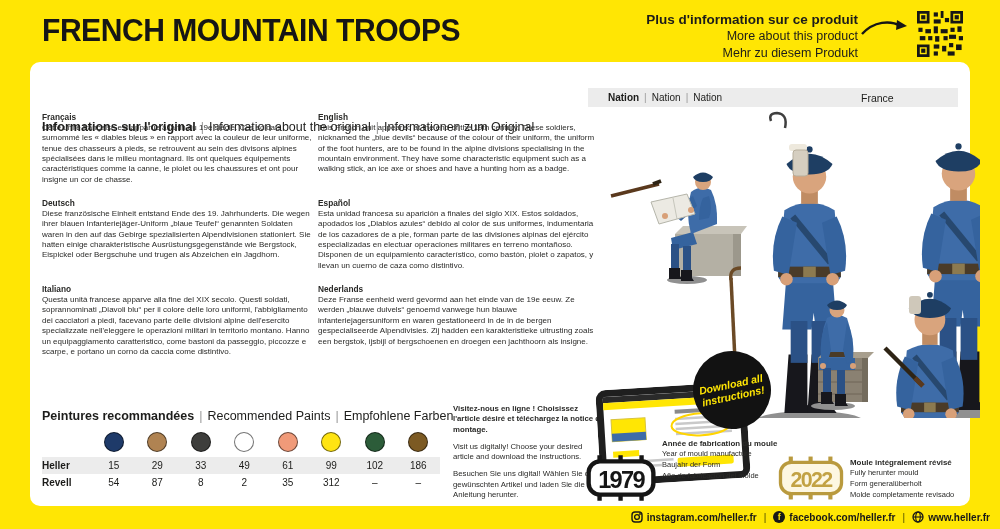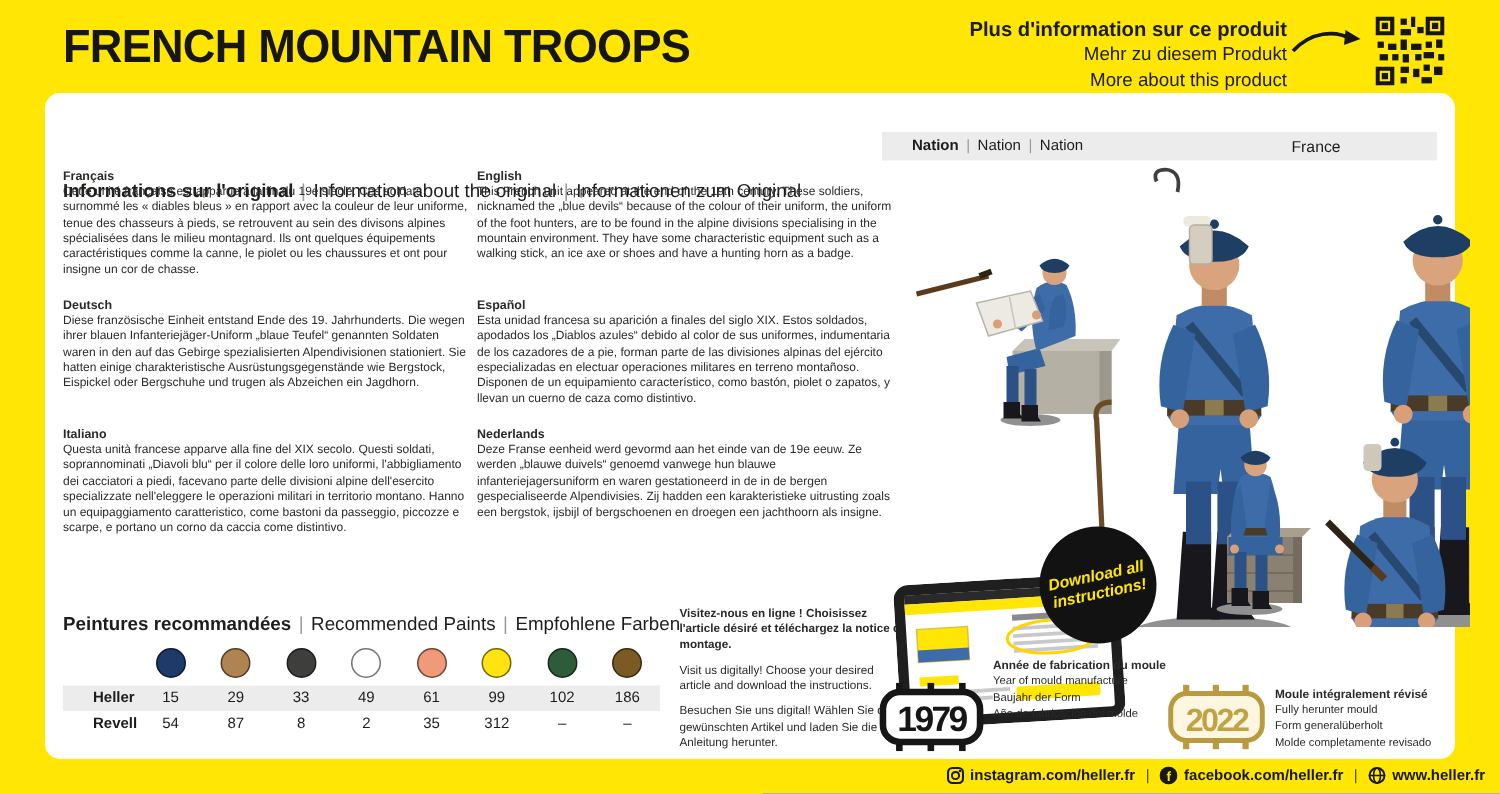--- a/index.html
+++ b/index.html
@@ -25,21 +25,21 @@
   .nation{left:588px;top:88px;width:370px;height:19px;background:#ececec;display:flex;
           align-items:center;font-size:10px;}
   .nation .labels{padding-left:20px;white-space:nowrap;}
   .nation .val{position:absolute;left:273px;font-size:10.5px;}
   
   .paints-head{left:42px;top:409px;}
   .ptable{left:42px;top:430px;width:398px;font-size:10px;}
   .prow{display:flex;align-items:center;height:17px;}
   .prow.swatches{height:24px;margin-bottom:3px;}
   .prow.heller{background:#ececec;}
-  .pl{width:50px;font-weight:700;padding-left:20px;box-sizing:border-box;}
+  .pl{width:50px;font-weight:700;padding-left:0;box-sizing:border-box;}
   .pc{width:43.5px;text-align:center;}
   .sw{display:inline-block;width:20px;height:20px;border-radius:50%;border:1px solid rgba(0,0,0,.55);
       box-sizing:border-box;vertical-align:middle;}
   
   .online{left:453px;top:404px;width:152px;font-size:7.8px;line-height:1.32;color:#2a2a28;}
   .online p{margin:0 0 7px 0;}
   .online .b{font-weight:700;}
   
   .tablet{left:598px;top:386px;width:150px;height:96px;transform:rotate(-3.5deg);}
   .badge{left:693px;top:351px;width:78px;height:78px;background:#121212;border-radius:50%;
@@ -57,22 +57,22 @@
 </style>
 </head>
 <body>
 
 <div id="page">
 
   <div class="abs title">FRENCH MOUNTAIN TROOPS</div>
 
   <div class="abs moreinfo">
     <div class="l1">Plus d'information sur ce produit</div>
+    <div class="l2">More about this product</div>
     <div class="l2">Mehr zu diesem Produkt</div>
-    <div class="l2">More about this product</div>
   </div>
 
   <svg class="abs" style="right:90px;top:17px;" width="50" height="24" viewBox="0 0 50 24">
     <path d="M2 17 C14 4 30 3 41 9" stroke="#161616" stroke-width="2.4" fill="none"></path>
     <path d="M37 3 l10 6 -11 4 z" fill="#161616"></path>
   </svg>
 
   <svg class="abs" style="right:37px;top:11px;" width="46" height="46" viewBox="0 0 33 33">
     <g fill="#161616">
       <path fill-rule="evenodd" d="M0 0h9v9H0zM2 2v5h5V2z"></path>

